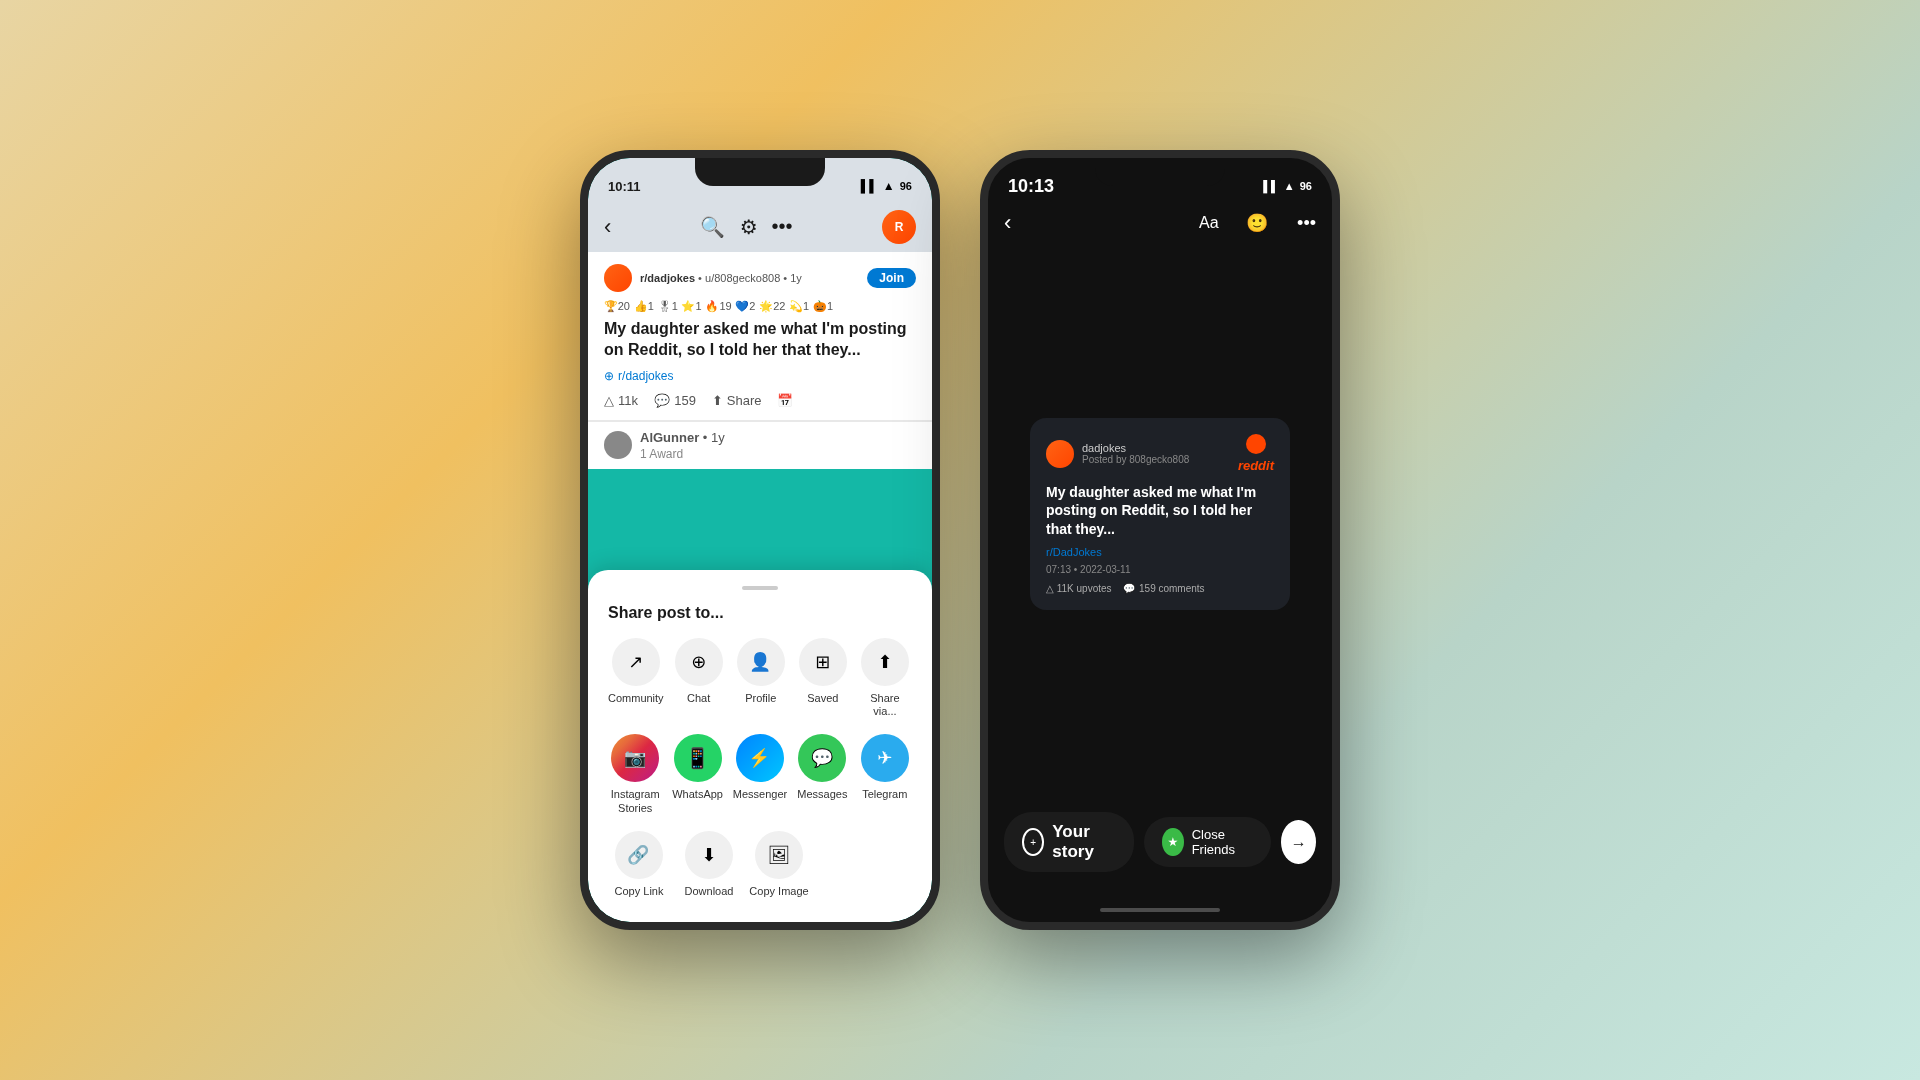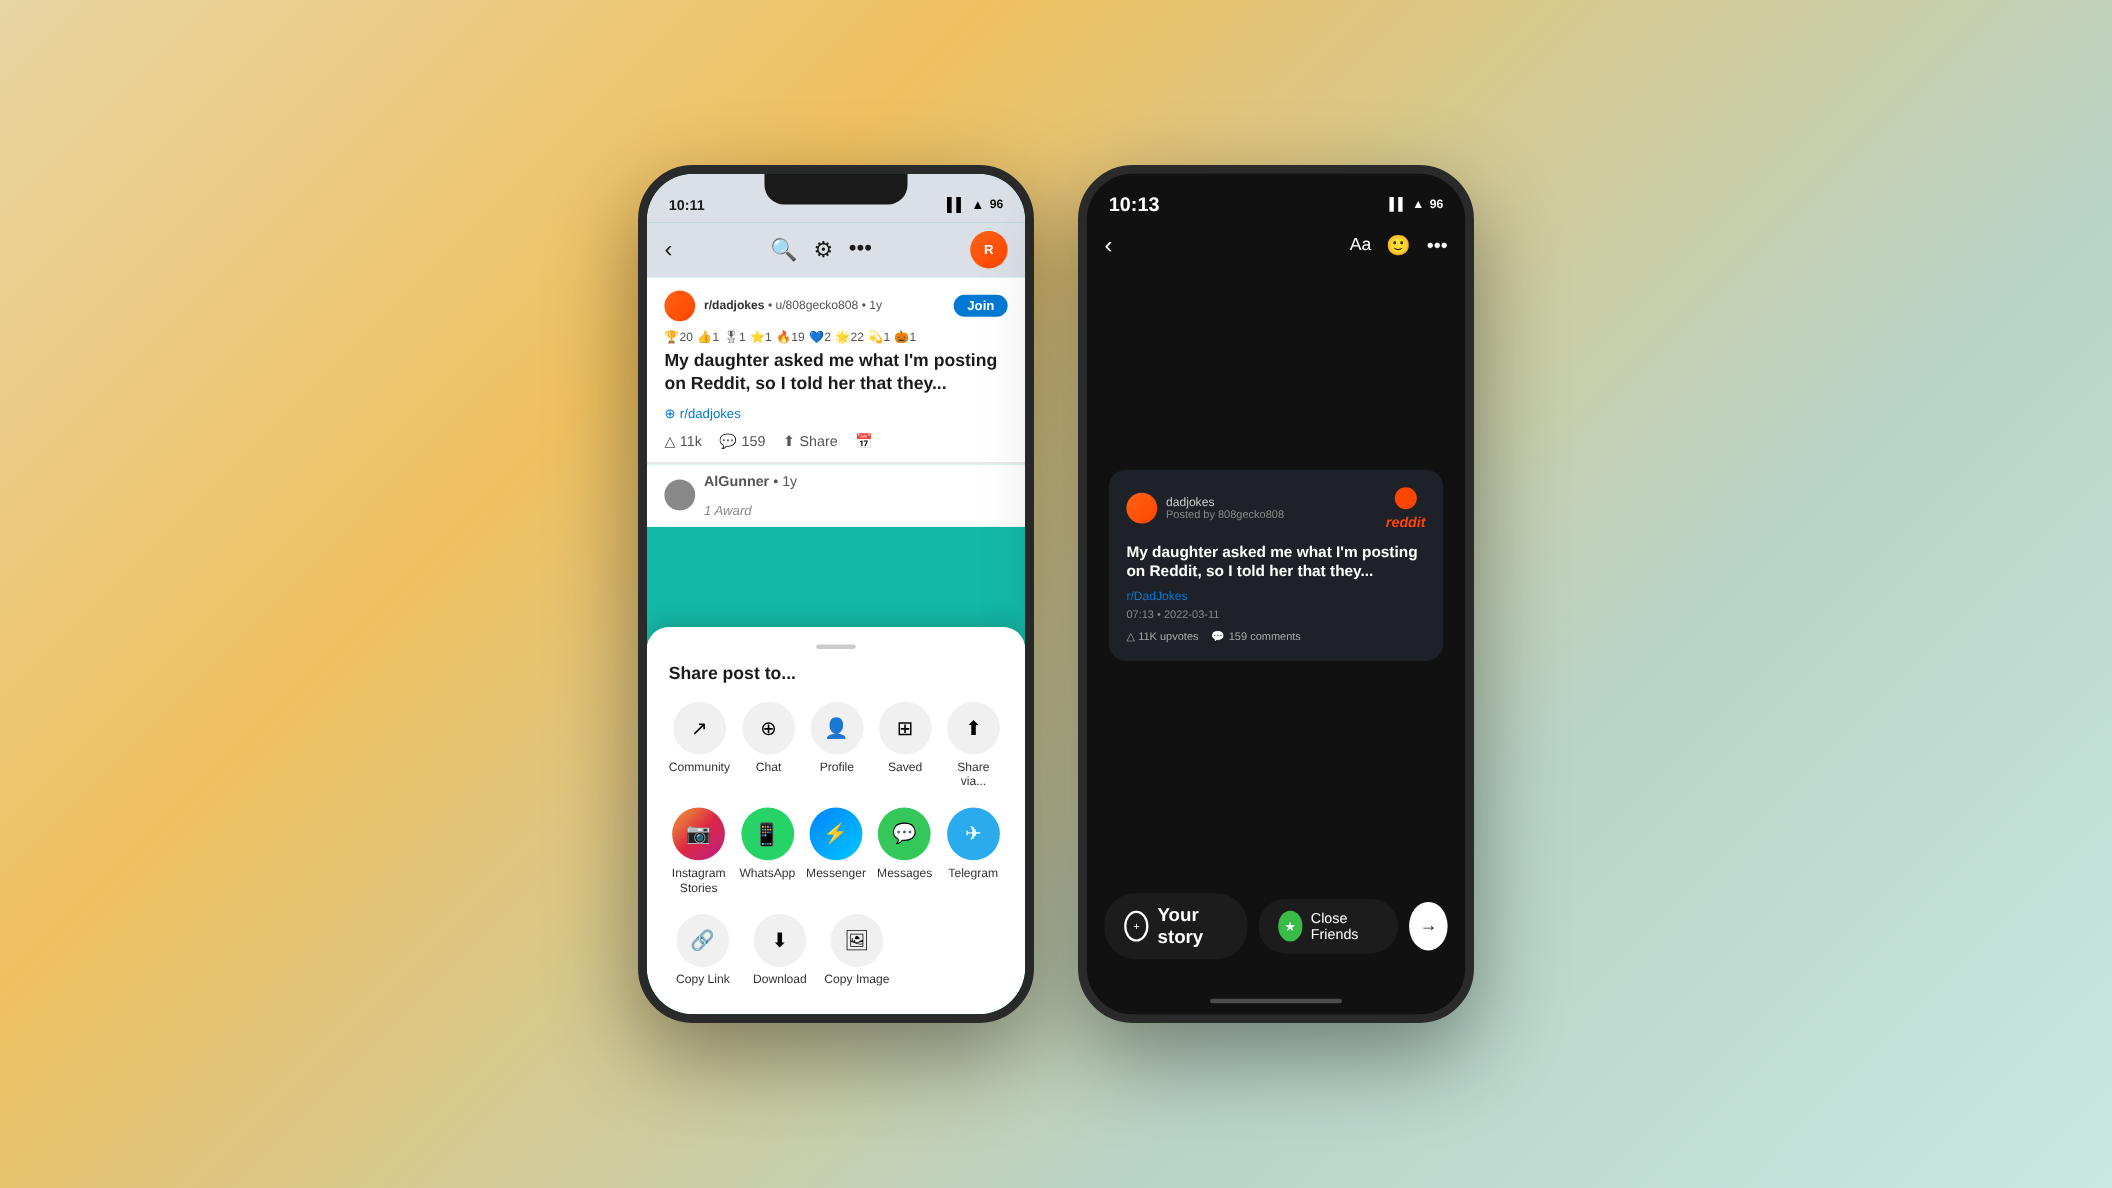--- a/index.html
+++ b/index.html
@@ -140,21 +140,21 @@
     
     .comment-area {
       background: white; padding: 8px 16px;
       display: flex; align-items: center; gap: 8px;
     }
     .comment-avatar {
       width: 28px; height: 28px; border-radius: 50%;
       background: #888;
     }
     .comment-text { font-size: 13px; color: #555; }
-    .comment-award { font-size: 12px; color: #888; margin-top: 12px; font-style: italic; }
+    .comment-award { font-size: 12px; color: #888; margin-top: 2px; }
 
     
     .share-sheet {
       position: absolute;
       bottom: 0; left: 0; right: 0;
       background: white;
       border-top-left-radius: 20px;
       border-top-right-radius: 20px;
       padding: 16px 20px 8px;
       box-shadow: 0 -4px 20px rgba(0,0,0,0.15);
@@ -211,38 +211,38 @@
     .status-time-white { font-size: 18px; font-weight: 600; color: white; }
     .status-icons-white { display: flex; align-items: center; gap: 5px; font-size: 11px; color: white; }
 
     .ig-story-header {
       display: flex;
       align-items: center;
       justify-content: space-between;
       padding: 8px 16px;
     }
     .ig-back { font-size: 22px; color: white; }
-    .ig-header-right { display: flex; gap: 14px; align-items: center; }
+    .ig-header-right { display: flex; gap: 28px; align-items: center; }
     .ig-header-icon { font-size: 18px; color: white; }
     .ig-header-text { font-size: 16px; color: white; font-weight: 400; }
 
     .story-content {
       flex: 1;
       display: flex;
       align-items: center;
       justify-content: center;
       padding: 20px;
       height: calc(100% - 160px);
       position: relative;
     }
     .reddit-card {
       background: #1e2127;
       border-radius: 16px;
       padding: 16px;
-      width: 304px;
+      width: 260px;
     }
     .reddit-card-header {
       display: flex;
       align-items: center;
       justify-content: space-between;
       margin-bottom: 10px;
     }
     .reddit-card-left {
       display: flex; align-items: center; gap: 8px;
     }

